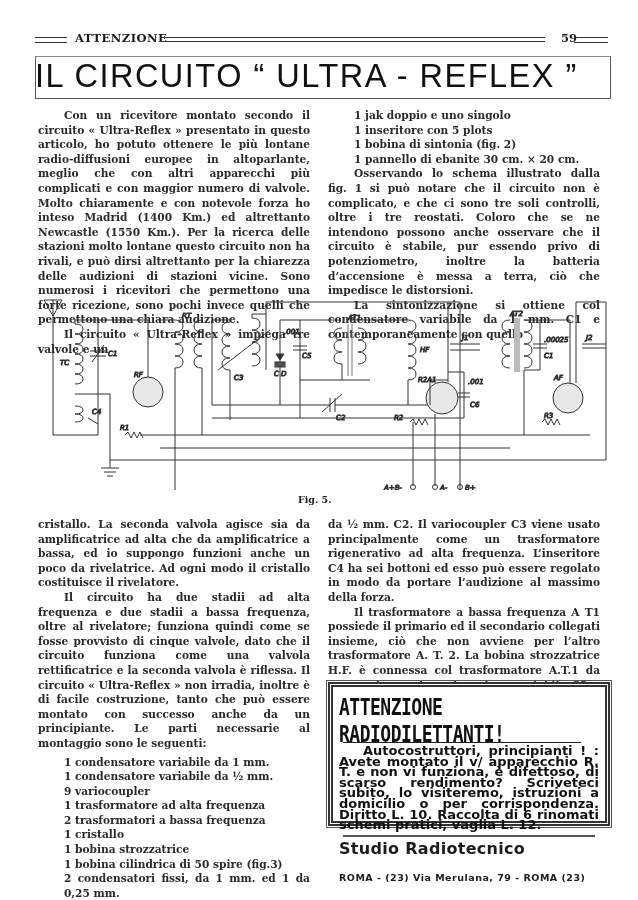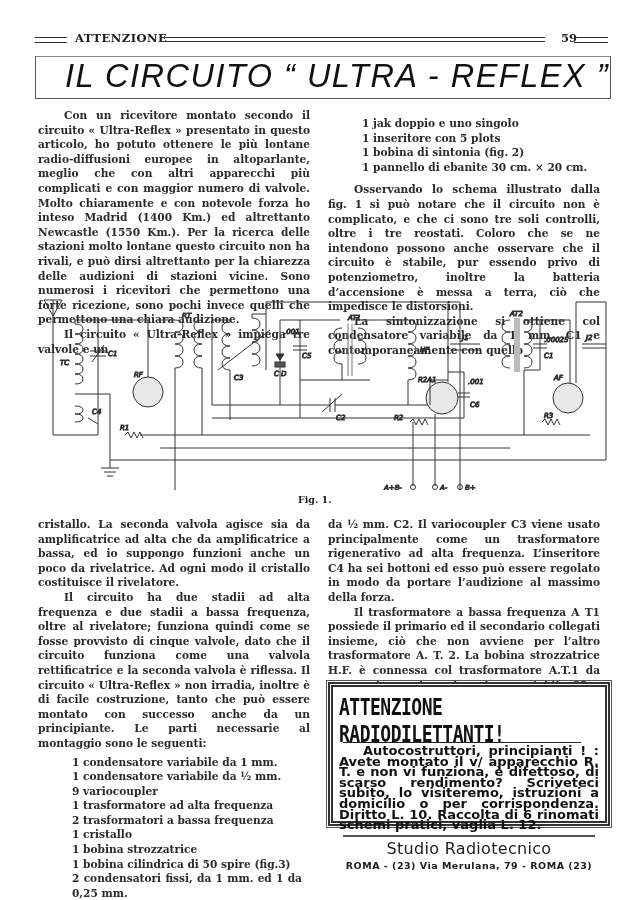--- a/index.html
+++ b/index.html
@@ -3,40 +3,40 @@
 <meta charset="utf-8">
 <style>
   html, body { margin: 0; padding: 0; background: #fff; }
   body { width: 638px; height: 900px; position: relative; overflow: hidden; font-family: "DejaVu Serif", serif; color: #1c1c1c; }
   .abs { position: absolute; }
   .header-rule { position: absolute; height: 4px; border-top: 1px solid #333; border-bottom: 1px solid #333; }
   .header-rule.thin { height: 3px; }
   #running-head { left: 75px; top: 31px; font-size: 11.5px; font-weight: bold; letter-spacing: 0.5px; }
   #page-number { left: 553px; top: 31px; font-size: 11.5px; font-weight: bold; margin-left: 8px; }
   #title-box { left: 35px; top: 56px; width: 574px; height: 41px; border-left: 1px solid #555; border-right: 1px solid #555; border-top: 1px solid #888; border-bottom: 1px solid #555; }
-  #title { left: 35px; top: 58px; width: 574px; text-align: right; font-family: "Liberation Sans", sans-serif; font-size: 32.5px; letter-spacing: 1.5px; font-weight: normal; color: #111; font-style: italic; }
+  #title { left: 35px; top: 58px; width: 574px; text-align: left; font-family: "Liberation Sans", sans-serif; font-size: 32.5px; letter-spacing: 1.5px; font-weight: normal; color: #111; }
   .col { position: absolute; font-size: 10.6px; line-height: 14.6px; text-align: justify; font-weight: bold; color: #2a2a2a; }
   .col p { margin: 0; }
   .indent { text-indent: 26px; }
-  .list { margin: 8px; padding: 0; list-style: none; }
+  .list { margin: 0; padding: 0; list-style: none; }
   .list li { padding-left: 26px; }
   #col-tl { left: 38px; top: 108px; width: 272px; }
   #col-tr { left: 328px; top: 108px; width: 272px; }
   #col-bl { left: 38px; top: 517px; width: 272px; }
   #col-br { left: 328px; top: 517px; width: 272px; }
   #fig-caption { left: 298px; top: 494px; font-size: 9.5px; font-weight: bold; }
   #ad { left: 328px; top: 682px; width: 272px; height: 134px; border: 5px double #333; outline: 1px solid #555; outline-offset: 1px; background: repeating-linear-gradient(0deg,#fff 0,#fff 1px,#fff 1px);}
   #ad-inner { position: absolute; left: 6px; top: 4px; right: 6px; bottom: 4px; }
   #ad-title { font-family: "DejaVu Sans Mono", monospace; font-weight: bold; font-size: 18px; letter-spacing: -0.5px; transform: scaleY(1.25); transform-origin: top left; margin-top: 3px; color: #111; }
   #ad-title-rule { border-top: 1.5px solid #222; margin: 6px 18px 3px 4px; }
   #ad-body { font-family: "DejaVu Sans", sans-serif; font-size: 13px; line-height: 10.6px; font-weight: bold; text-align: justify; color: #111; }
   #ad-body .first { text-indent: 24px; }
   #ad-rule { border-top: 2px solid #555; margin: 4px 4px 2px 4px; }
-  #ad-company { font-family: "DejaVu Sans", sans-serif; font-weight: normal; font-size: 16px; text-align: center; letter-spacing: 0.3px; }
-  #ad-address { font-family: "DejaVu Sans", sans-serif; font-weight: bold; font-size: 9.5px; text-align: center; letter-spacing: 0.5px; margin-top: 2px; }
+  #ad-company { font-family: "DejaVu Sans", sans-serif; font-weight: bold; font-size: 16px; text-align: left; letter-spacing: 0.3px; }
+  #ad-address { font-family: "DejaVu Sans", sans-serif; font-weight: bold; font-size: 9.5px; letter-spacing: 0.5px; margin-top: 14px; }
   #circuit { position: absolute; left: 30px; top: 290px; }
   #circuit text { font-family: "DejaVu Sans", sans-serif; font-style: italic; font-size: 7px; fill: #222; }
 </style>
 </head>
 <body>
 
 <div class="header-rule" style="left:35px; top:37px; width:32px;"></div>
 <div id="running-head" class="abs">ATTENZIONE</div>
 <div class="header-rule thin" style="left:160px; top:37px; width:385px;"></div>
 <div id="page-number" class="abs">59</div>
@@ -211,21 +211,21 @@
   <text x="480" y="26">AT2</text>
   <text x="514" y="52">.00025</text>
   <text x="514" y="68">C1</text>
   <text x="524" y="90">AF</text>
   <text x="514" y="128">R3</text>
   <text x="556" y="50">J2</text>
   <text x="354" y="200">A+B-</text>
   <text x="410" y="200">A-</text>
   <text x="435" y="200">B+</text>
 </svg>
-<div id="fig-caption" class="abs">Fig. 1.</div>
+<div id="fig-caption" class="abs">Fig. 5.</div>
 
 <div id="col-bl" class="col">
   <p>cristallo. La seconda valvola agisce sia da amplificatrice ad alta che da amplificatrice a bassa, ed io suppongo funzioni anche un poco da rivelatrice. Ad ogni modo il cristallo costituisce il rivelatore.</p>
   <p class="indent">Il circuito ha due stadii ad alta frequenza e due stadii a bassa frequenza, oltre al rivelatore; funziona quindi come se fosse provvisto di cinque valvole, dato che il circuito funziona come una valvola rettificatrice e la seconda valvola è riflessa. Il circuito « Ultra-Reflex » non irradia, inoltre è di facile costruzione, tanto che può essere montato con successo anche da un principiante. Le parti necessarie al montaggio sono le seguenti:</p>
   <ul class="list" style="margin-top:4px;">
     <li>1 condensatore variabile da 1 mm.</li>
     <li>1 condensatore variabile da ½ mm.</li>
     <li>9 variocoupler</li>
     <li>1 trasformatore ad alta frequenza</li>
     <li>2 trasformatori a bassa frequenza</li>

